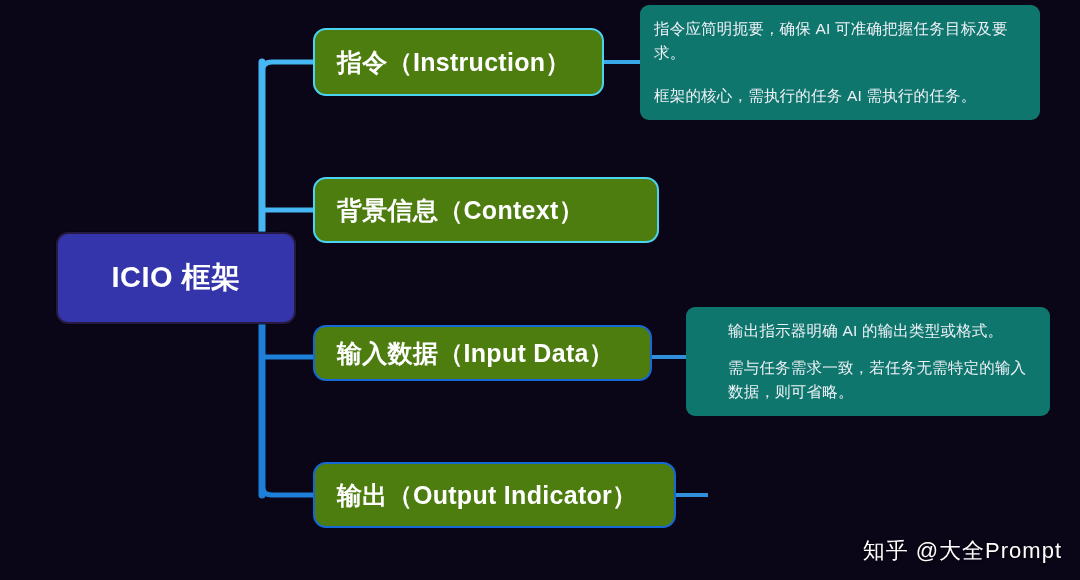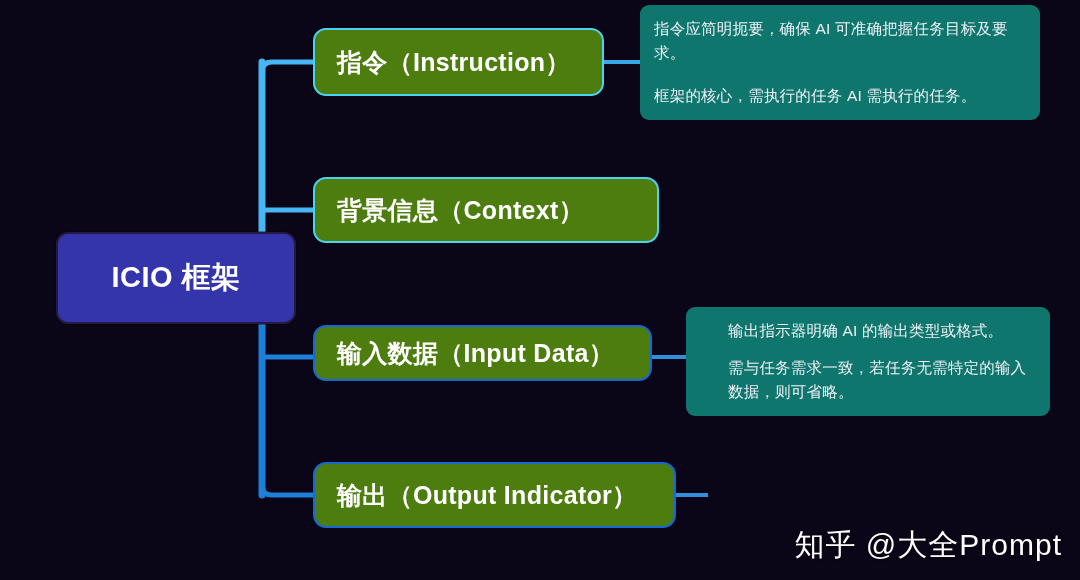--- a/index.html
+++ b/index.html
@@ -100,21 +100,21 @@
   .desc-gap {
     height: 18px;
   }
 
   
   .watermark {
     position: absolute;
     right: 18px;
     bottom: 14px;
     color: #ffffff;
-    font-size: 30px;
+    font-size: 22px;
     font-weight: 400;
     letter-spacing: 1px;
     white-space: nowrap;
     text-shadow: 0 1px 3px rgba(0,0,0,0.6);
   }
 </style>
 </head>
 <body>
 
 <div id="canvas">

